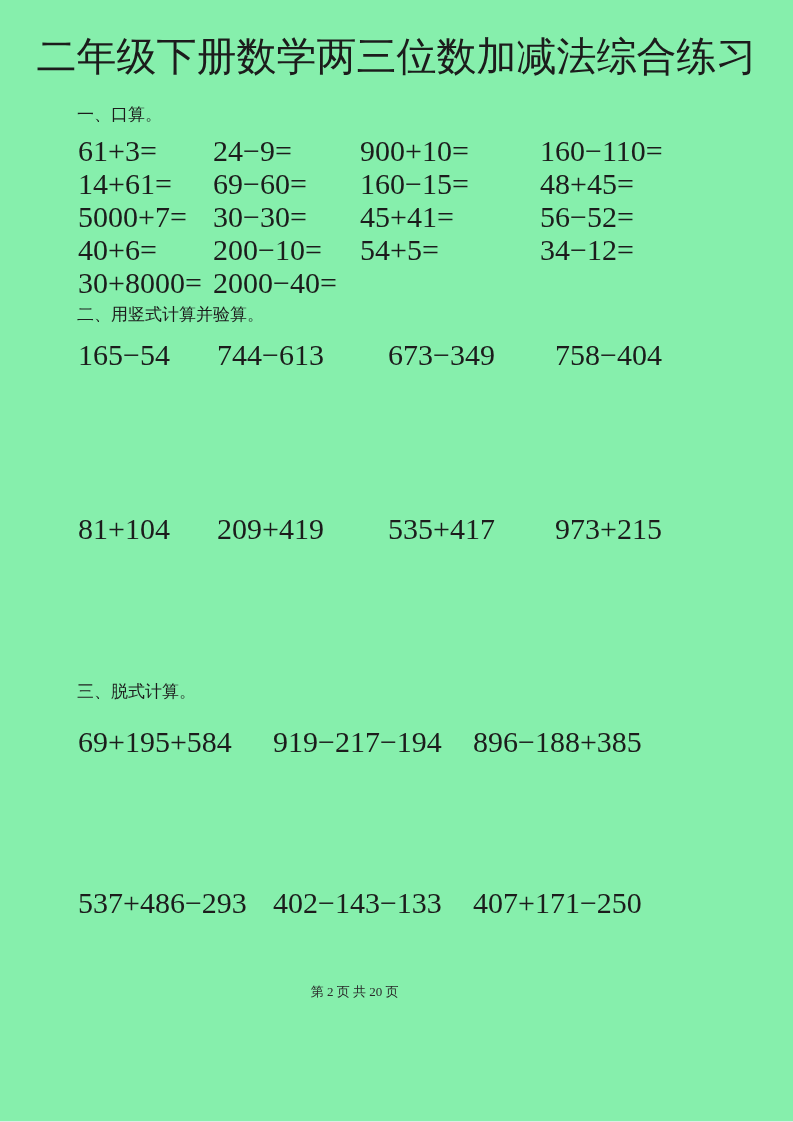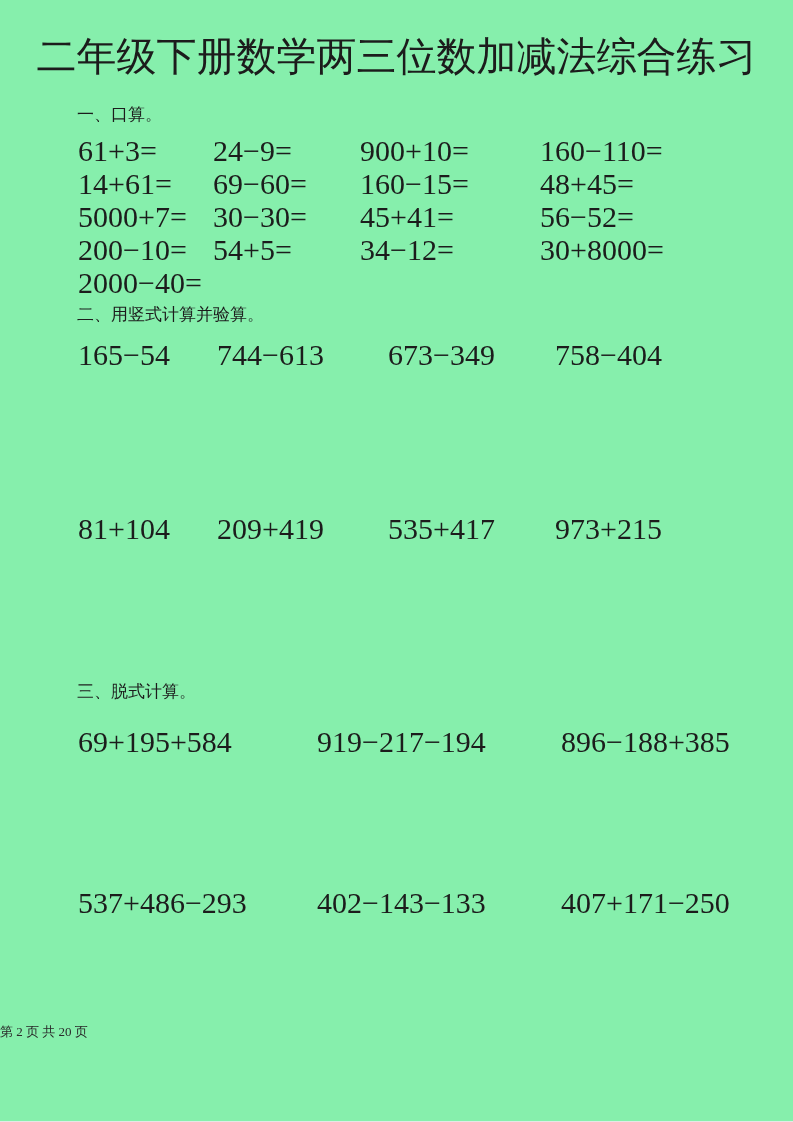--- a/index.html
+++ b/index.html
@@ -49,30 +49,30 @@
     line-height: 33px;
     white-space: nowrap;
   }
   .oral-grid {
     top: 134px;
     grid-template-columns: 135px 147px 180px 175px;
   }
   .s2-row { grid-template-columns: 139px 171px 167px 160px; }
   .s2-row1 { top: 338px; }
   .s2-row2 { top: 512px; }
-  .s3-row { grid-template-columns: 195px 200px 220px; gap: 44px; }
+  .s3-row { grid-template-columns: 195px 200px 220px; }
   .s3-row1 { top: 725px; }
   .s3-row2 { top: 886px; }
 
   .page-footer {
     position: absolute;
-    top: 1024px;
+    top: 984px;
     left: 0;
     width: 709px;
-    text-align: left;
+    text-align: center;
     font-size: 13px;
     line-height: 16px;
     color: #2a2a2a;
     white-space: pre;
   }
 </style>
 </head>
 <body>
 
 <div class="page">
@@ -86,20 +86,21 @@
     <span class="cell">900+10=</span>
     <span class="cell">160−110=</span>
     <span class="cell">14+61=</span>
     <span class="cell">69−60=</span>
     <span class="cell">160−15=</span>
     <span class="cell">48+45=</span>
     <span class="cell">5000+7=</span>
     <span class="cell">30−30=</span>
     <span class="cell">45+41=</span>
     <span class="cell">56−52=</span>
+    <span class="cell">40+6=</span>
     <span class="cell">200−10=</span>
     <span class="cell">54+5=</span>
     <span class="cell">34−12=</span>
     <span class="cell">30+8000=</span>
     <span class="cell">2000−40=</span>
   </div>
 
   <div class="sec-heading h-column">二、用竖式计算并验算。</div>
   <div class="prob-grid s2-row s2-row1">
     <span class="cell">165−54</span>

